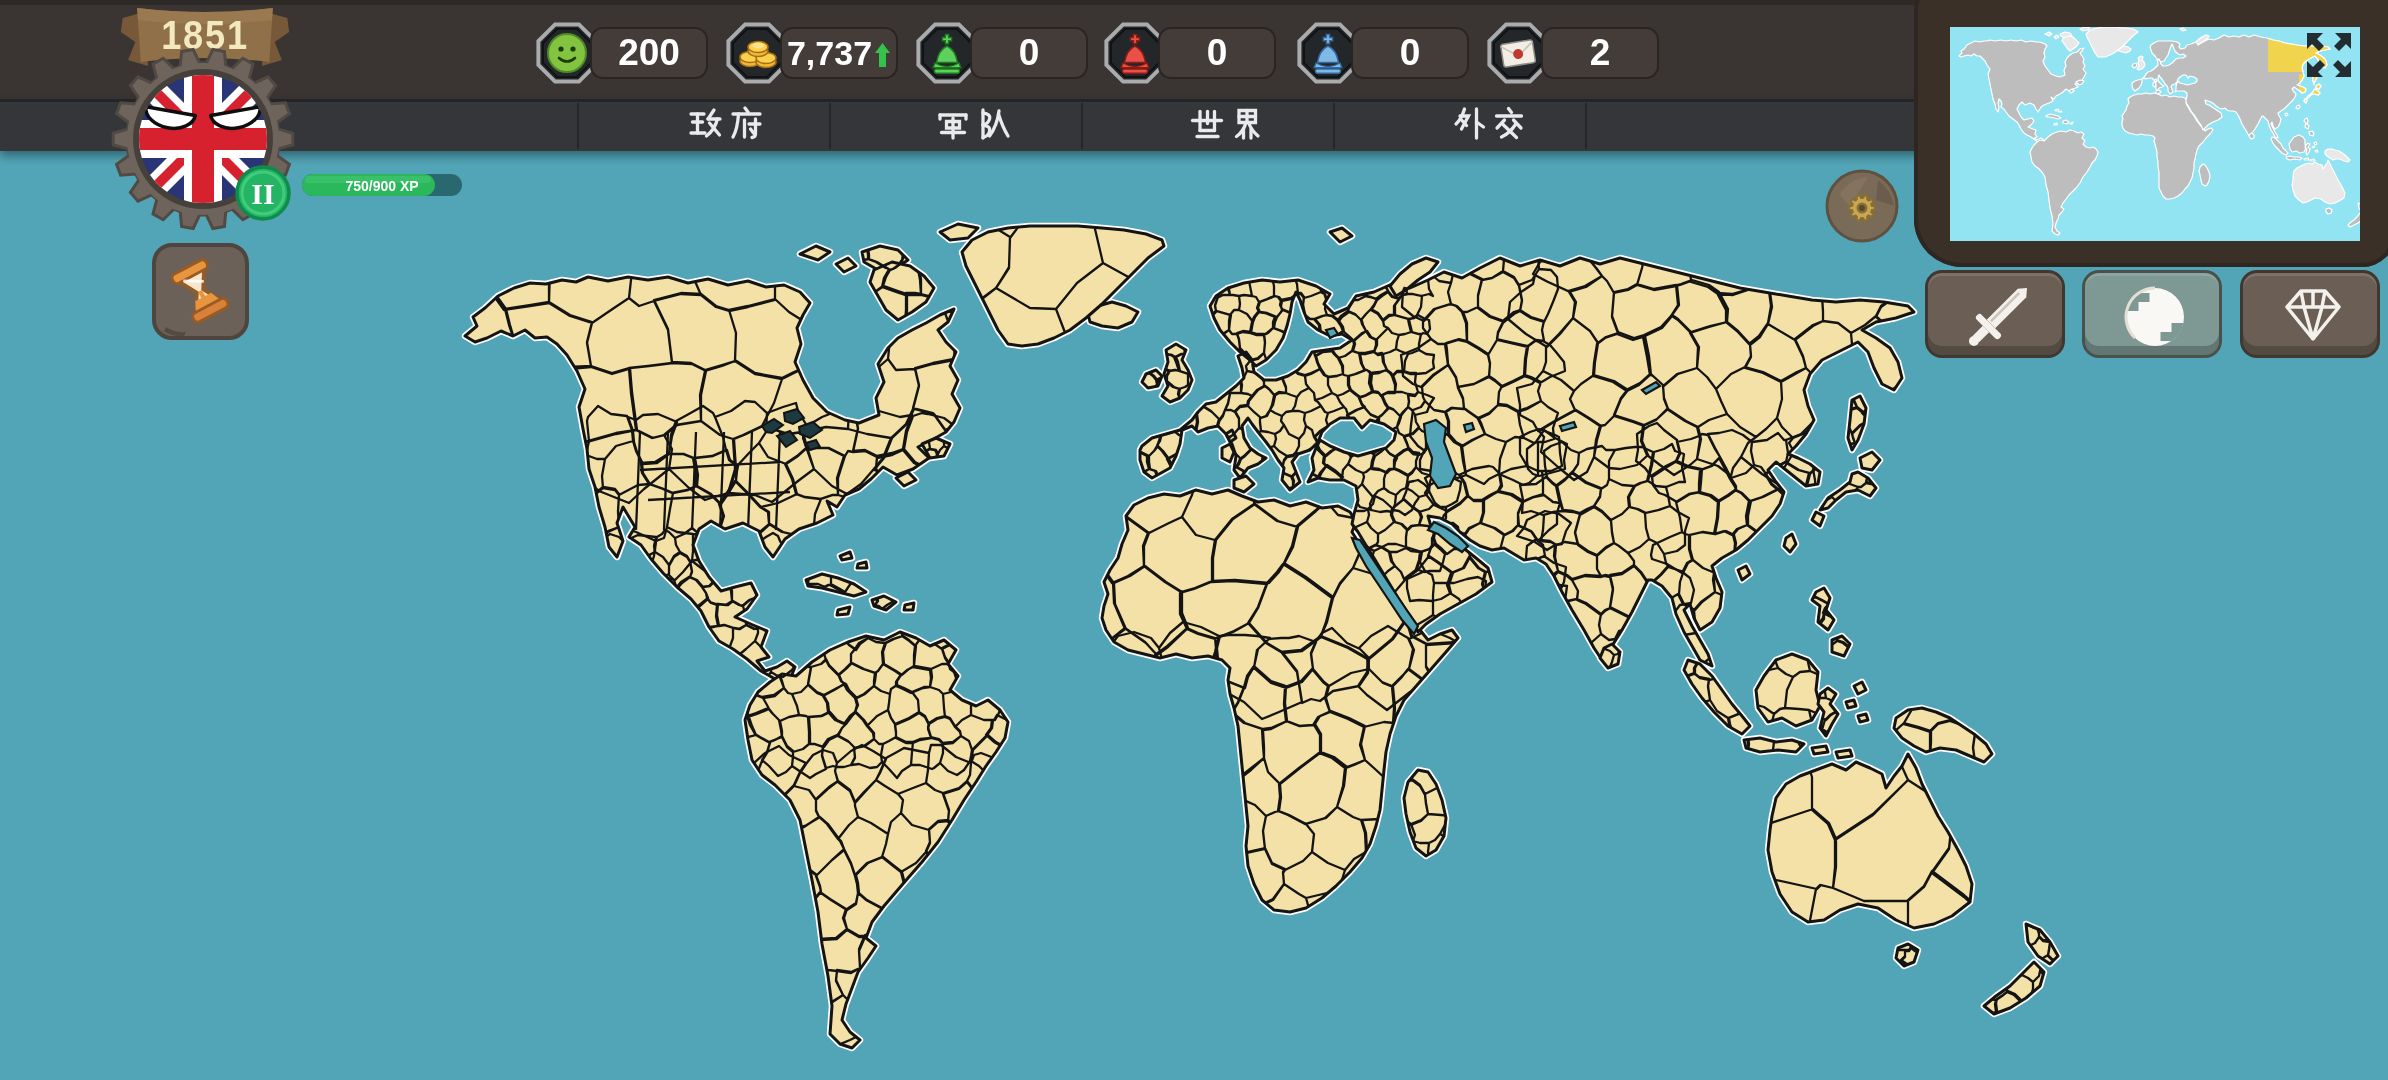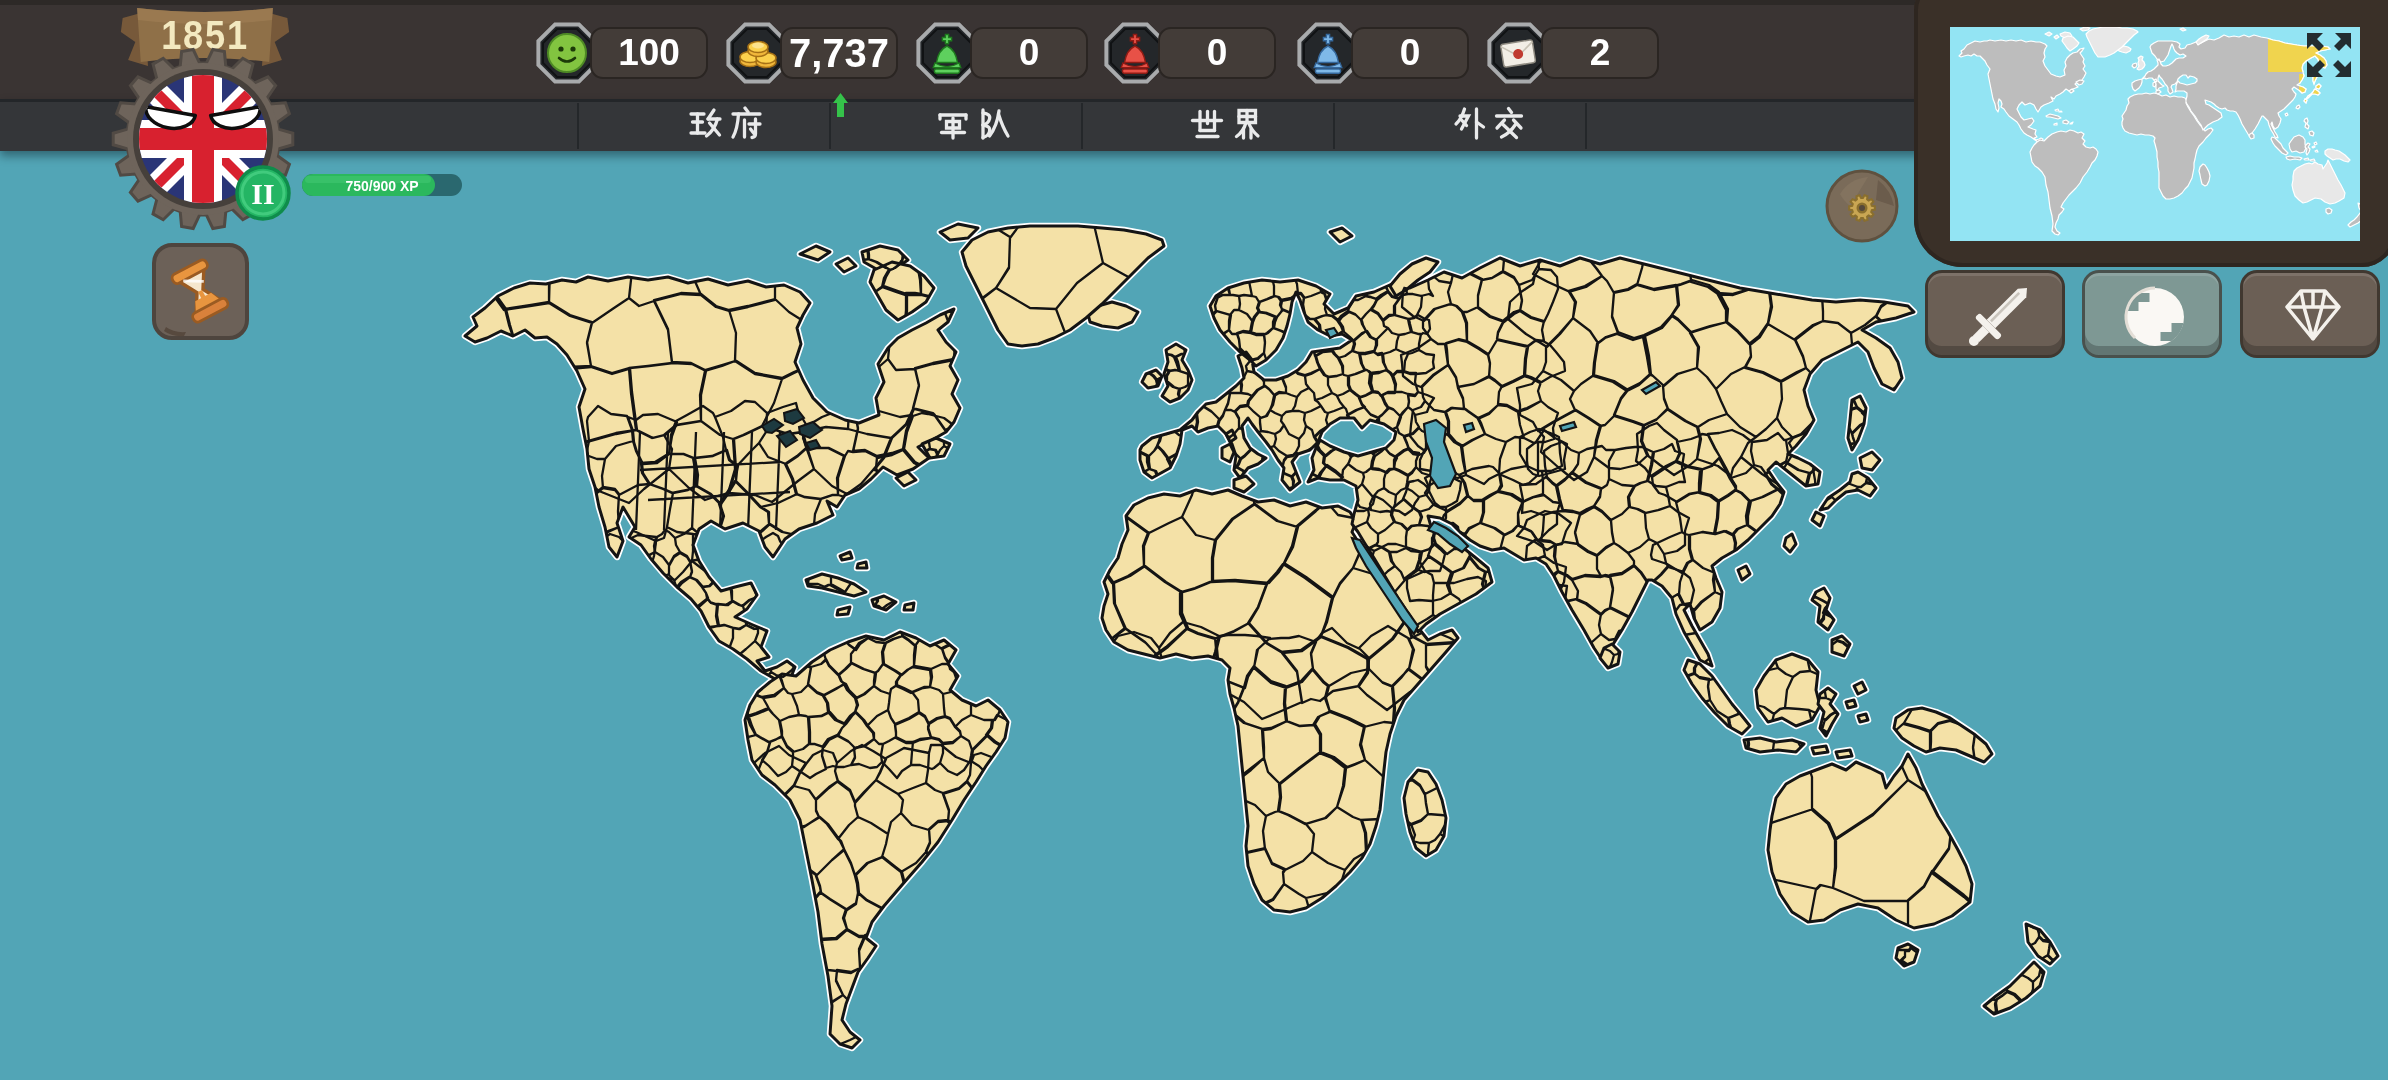--- a/index.html
+++ b/index.html
@@ -481,35 +481,35 @@
       </g>
     </svg>
 <svg width="64" height="66" viewBox="0 0 64 66" style="position:absolute;left:535px;top:20px">
 <polygon points="60.6,44.9 43.9,61.6 20.1,61.6 3.4,44.9 3.4,21.1 20.1,4.4 43.9,4.4 60.6,21.1" fill="#24272A" stroke="#A9ABAD" stroke-width="4"></polygon>
 <polygon points="56.0,42.9 41.9,57.0 22.1,57.0 8.0,42.9 8.0,23.1 22.1,9.0 41.9,9.0 56.0,23.1" fill="none" stroke="#101214" stroke-width="2"></polygon>
 <circle cx="32" cy="33" r="19" fill="#82C440" stroke="#4E8A25" stroke-width="2"></circle>
       <circle cx="26" cy="29" r="2.6" fill="#1c3a08"></circle>
       <circle cx="38" cy="29" r="2.6" fill="#1c3a08"></circle>
       <path d="M24 38 Q32 45 40 38" stroke="#1c3a08" stroke-width="2.6" fill="none" stroke-linecap="round"></path>
     </svg>
-<div class="pill" style="left:590px;width:118px">100</div>
+<div class="pill" style="left:590px;width:118px">200</div>
 <svg width="64" height="66" viewBox="0 0 64 66" style="position:absolute;left:725px;top:20px">
 <polygon points="60.6,44.9 43.9,61.6 20.1,61.6 3.4,44.9 3.4,21.1 20.1,4.4 43.9,4.4 60.6,21.1" fill="#24272A" stroke="#A9ABAD" stroke-width="4"></polygon>
 <polygon points="56.0,42.9 41.9,57.0 22.1,57.0 8.0,42.9 8.0,23.1 22.1,9.0 41.9,9.0 56.0,23.1" fill="none" stroke="#101214" stroke-width="2"></polygon>
 <g stroke="#A57015" stroke-width="1.6">
 <ellipse cx="25" cy="41" rx="10" ry="5.5" fill="#F0B73B"></ellipse>
         <ellipse cx="25" cy="37" rx="10" ry="5.5" fill="#FBD04C"></ellipse>
 <ellipse cx="41" cy="42" rx="10" ry="5.5" fill="#F0B73B"></ellipse>
         <ellipse cx="41" cy="38" rx="10" ry="5.5" fill="#FBD04C"></ellipse>
 <ellipse cx="33" cy="31" rx="10" ry="5.5" fill="#F0B73B"></ellipse>
         <ellipse cx="33" cy="27" rx="10" ry="5.5" fill="#FBD04C"></ellipse>
 <ellipse cx="33" cy="25.5" rx="6" ry="3" fill="#FCE28C" stroke="none"></ellipse>
       </g>
     </svg>
-<div class="pill" style="left:780px;width:118px;font-size:40px">7,737<svg width="17" height="26" style="margin-left:2px;vertical-align:-3px">
+<div class="pill" style="left:780px;width:118px;font-size:34px">7,737<svg width="17" height="26" style="margin-left:2px;vertical-align:-3px">
         <path d="M8.5 1 L16 11 H12 V25 H5 V11 H1 Z" fill="#35C24A"></path>
       </svg></div>
 <svg width="64" height="66" viewBox="0 0 64 66" style="position:absolute;left:915px;top:20px">
 <polygon points="60.6,44.9 43.9,61.6 20.1,61.6 3.4,44.9 3.4,21.1 20.1,4.4 43.9,4.4 60.6,21.1" fill="#24272A" stroke="#A9ABAD" stroke-width="4"></polygon>
 <polygon points="56.0,42.9 41.9,57.0 22.1,57.0 8.0,42.9 8.0,23.1 22.1,9.0 41.9,9.0 56.0,23.1" fill="none" stroke="#101214" stroke-width="2"></polygon>
 <g fill="#5ED05E" stroke="#1E7A1E" stroke-width="1.4">
 <path d="M30.4 14.5 h3.2 v3 h3 v3.2 h-3 v3 h-3.2 v-3 h-3 v-3.2 h3 Z"></path>
 <path d="M32 26 q-8.5 4 -10.5 16.5 h21 q-2 -12.5 -10.5 -16.5 Z"></path>
 <path d="M20 43 q6 3.6 12 3.6 q6 0 12 -3.6 l1.8 4.6 h-27.6 Z"></path>
 <rect x="19.5" y="49" width="25" height="4.2" rx="1.6"></rect>

